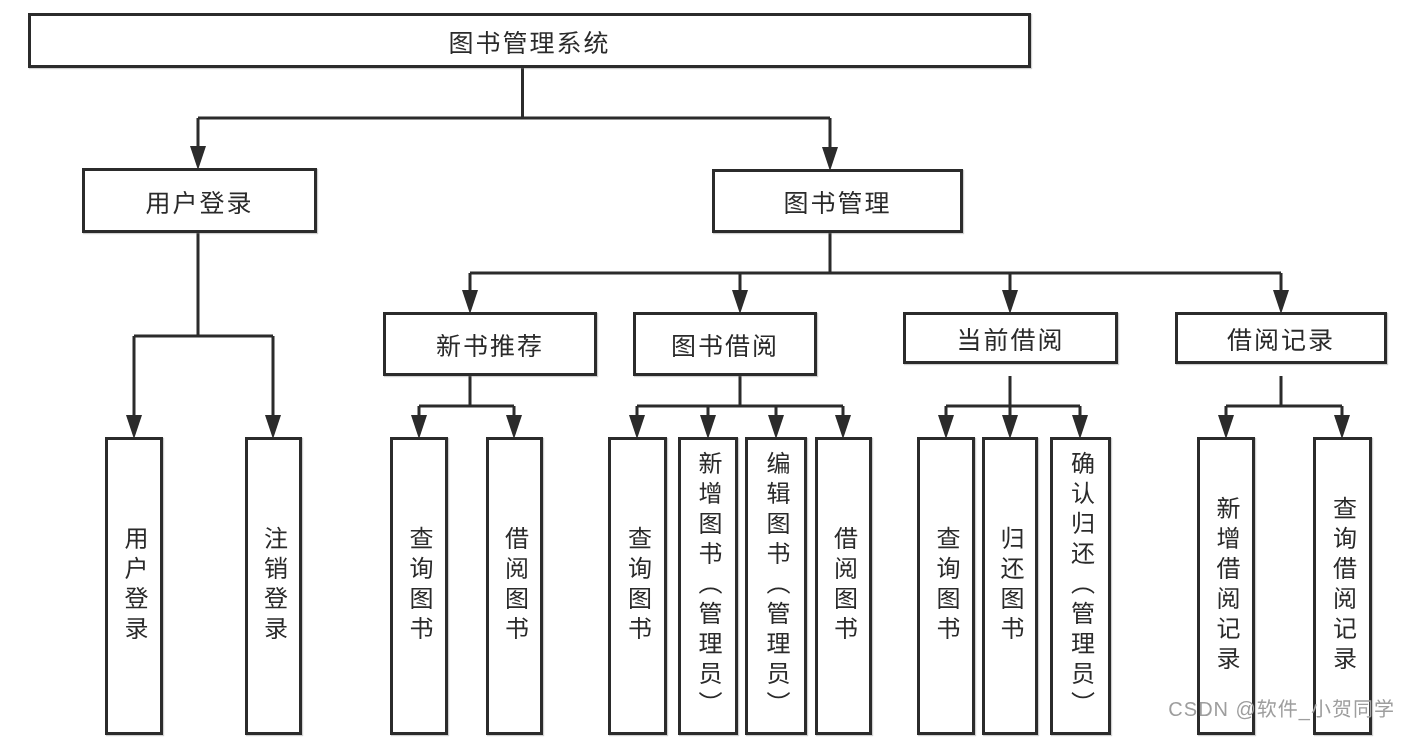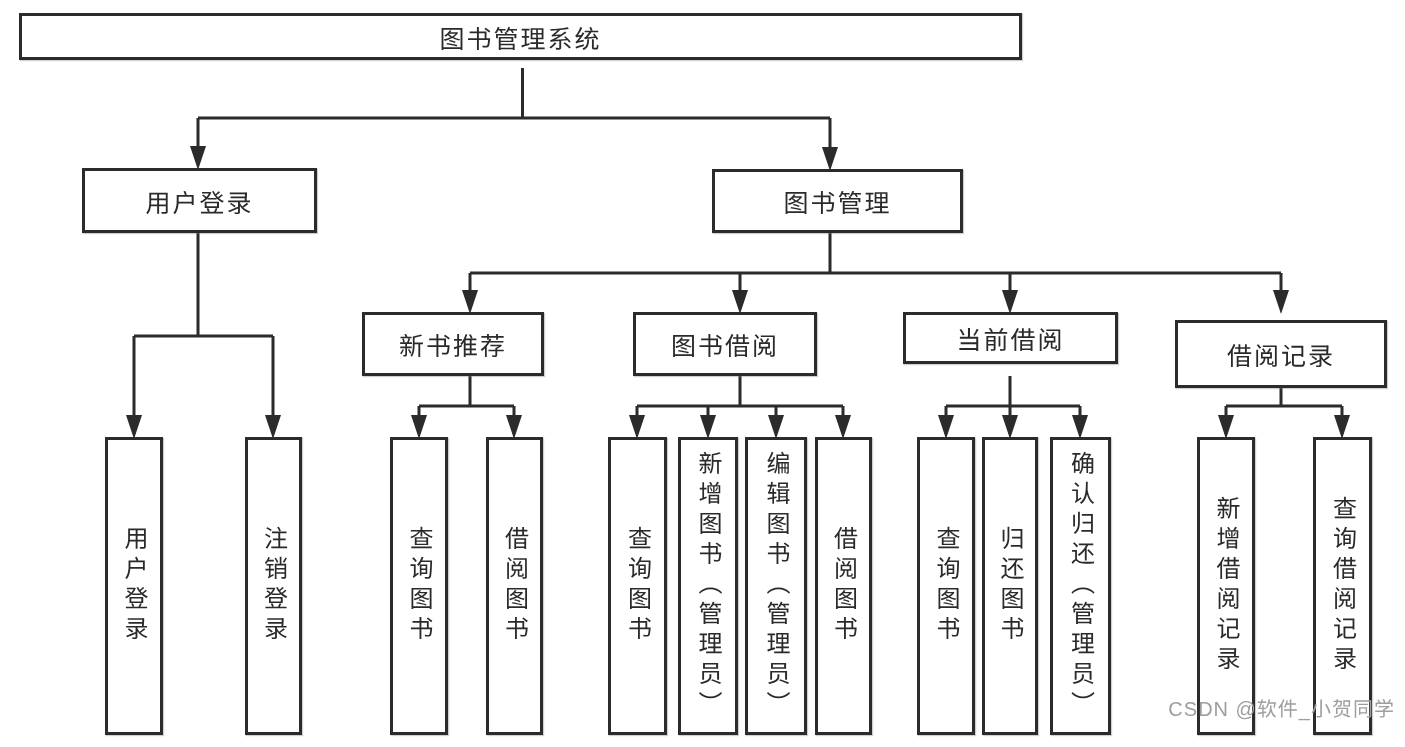--- a/index.html
+++ b/index.html
@@ -50,41 +50,41 @@
          M1281 376 V406 M1226 406 H1342 M1226 406 V421 M1342 406 V421"></path>
     <path fill="#2b2b2b" stroke="none" d="M190 146h16l-8 24z M822 147h16l-8 24z
          M126 415h16l-8 24z M265 415h16l-8 24z
          M462 290h16l-8 24z M732 290h16l-8 24z M1002 290h16l-8 24z M1273 290h16l-8 24z
          M411 415h16l-8 24z M506 415h16l-8 24z
          M629 415h16l-8 24z M700 415h16l-8 24z M768 415h16l-8 24z M835 415h16l-8 24z
          M938 415h16l-8 24z M1002 415h16l-8 24z M1072 415h16l-8 24z
          M1218 415h16l-8 24z M1334 415h16l-8 24z"></path>
   </svg>
 
-  <div class="box hbox" style="left:19px;top:13px;width:1003px;height:47px">
+  <div class="box hbox" style="left:28px;top:13px;width:1003px;height:55px">
     <span>图书管理系统</span>
   </div>
 
   <div class="box hbox" style="left:82px;top:168px;width:235px;height:65px">
     <span>用户登录</span>
   </div>
   <div class="box hbox" style="left:712px;top:169px;width:251px;height:64px">
     <span>图书管理</span>
   </div>
 
-  <div class="box hbox" style="left:362px;top:312px;width:182px;height:64px">
+  <div class="box hbox" style="left:383px;top:312px;width:214px;height:64px">
     <span>新书推荐</span>
   </div>
   <div class="box hbox" style="left:633px;top:312px;width:184px;height:64px">
     <span>图书借阅</span>
   </div>
   <div class="box hbox" style="left:903px;top:312px;width:215px;height:52px">
     <span>当前借阅</span>
   </div>
-  <div class="box hbox" style="left:1175px;top:320px;width:212px;height:68px">
+  <div class="box hbox" style="left:1175px;top:312px;width:212px;height:52px">
     <span>借阅记录</span>
   </div>
 
   <div class="box vbox" style="left:105px;width:58px">
     <span class="vtext">用户登录</span>
   </div>
   <div class="box vbox" style="left:245px;width:57px">
     <span class="vtext">注销登录</span>
   </div>
 

